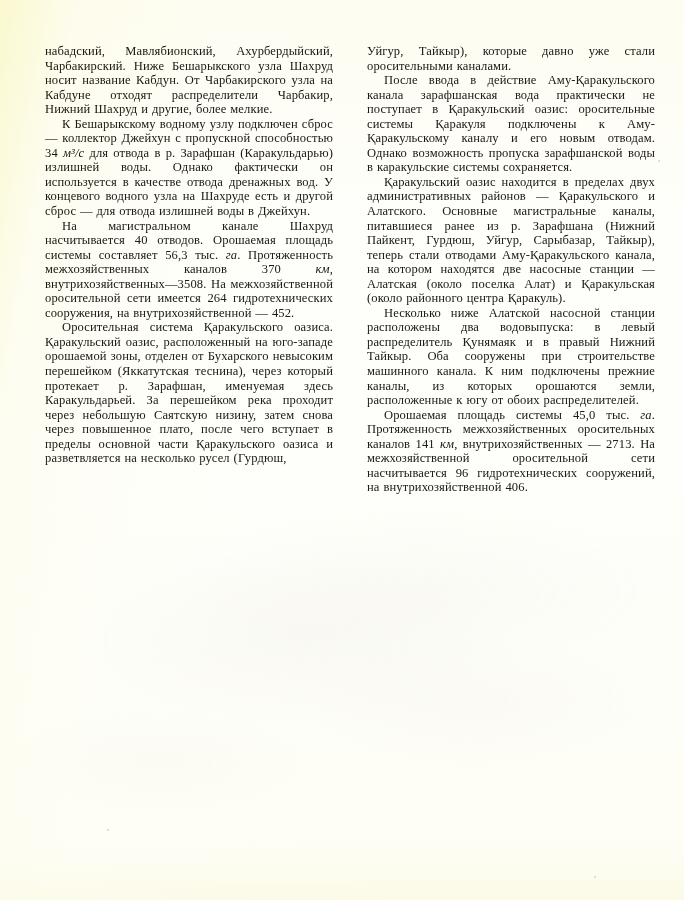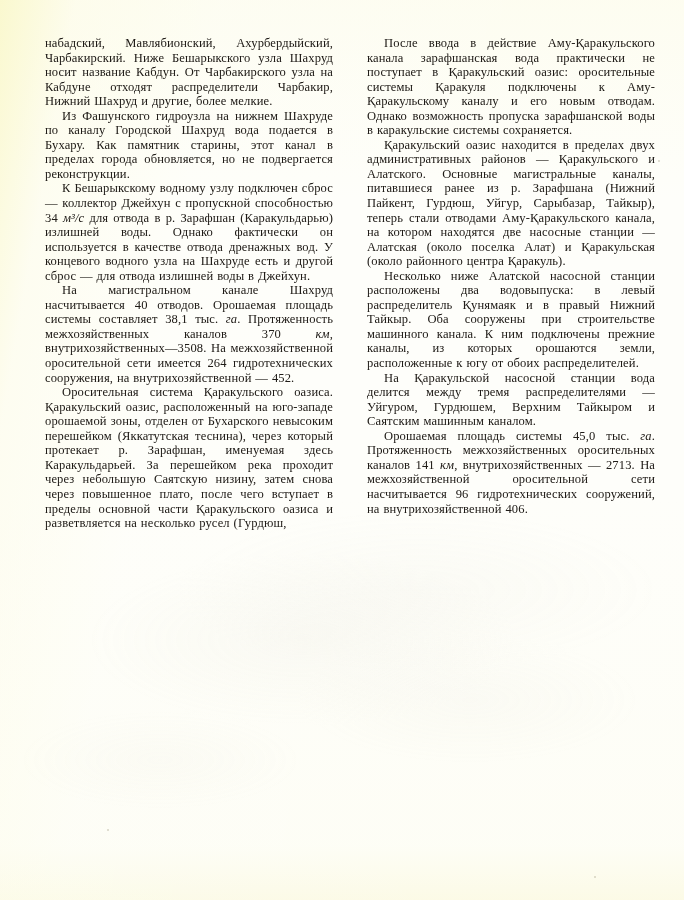--- a/index.html
+++ b/index.html
@@ -56,21 +56,21 @@
   }
 
   .page {
     position: absolute;
     inset: 0;
   }
 
   .columns {
     position: absolute;
     left: 45px;
-    top: 36px;
+    top: 44px;
     width: 610px;
     display: flex;
     gap: 34px;
   }
   .column {
     width: 288px;
     flex: 0 0 288px;
   }
 
   p.para {
@@ -106,28 +106,27 @@
 <div class="bleed"></div>
 <div class="speck" style="left:107px; top:829px; width:2px; height:2px;"></div>
 <div class="speck" style="left:594px; top:876px; width:2px; height:2px;"></div>
 <div class="speck" style="left:658px; top:160px; width:2px; height:2px;"></div>
 
 <div class="page">
   <div class="columns">
 
     <div class="column">
       <p class="para">набадский, Мавлябионский, Ахурбердыйский, Чарбакирский. Ниже Бешарыкского узла Шахруд носит название Кабдун. От Чарбакирского узла на Кабдуне отходят распределители Чарбакир, Нижний Шахруд и другие, более мелкие.</p>
-      <p class="para indent">Из Фашунского гидроузла на нижнем Шахруде по каналу Городской Шахруд вода подается в Бухару. Как памятник старины, этот канал в пределах города обновляется, но не подвергается реконструкции.</p>
       <p class="para indent"><span>К Бешарыкскому водному узлу подключен сброс — коллектор Джейхун с пропускной способностью 34 </span><i class="u">м³/с</i><span> для отвода в р. Зарафшан (Каракульдарью) излишней воды. Однако фактически он используется в качестве отвода дренажных вод. У концевого водного узла на Шахруде есть и другой сброс — для отвода излишней воды в Джейхун.</span></p>
-      <p class="para indent"><span>На магистральном канале Шахруд насчитывается 40 отводов. Орошаемая площадь системы составляет 38,1 тыс. </span><i class="u">га</i><span>. Протяженность межхозяйственных каналов 370 </span><i class="u">км</i><span>, внутрихозяйственных—3508. На межхозяйственной оросительной сети имеется 264 гидротехнических сооружения, на внутрихозяйственной — 452.</span></p>
+      <p class="para indent"><span>На магистральном канале Шахруд насчитывается 40 отводов. Орошаемая площадь системы составляет 56,3 тыс. </span><i class="u">га</i><span>. Протяженность межхозяйственных каналов 370 </span><i class="u">км</i><span>, внутрихозяйственных—3508. На межхозяйственной оросительной сети имеется 264 гидротехнических сооружения, на внутрихозяйственной — 452.</span></p>
       <p class="para indent"><b class="hd">Оросительная система Қаракульского оазиса.</b><span> Қаракульский оазис, расположенный на юго-западе орошаемой зоны, отделен от Бухарского невысоким перешейком (Яккатутская теснина), через который протекает р. Зарафшан, именуемая здесь Каракульдарьей. За перешейком река проходит через небольшую Саятскую низину, затем снова через повышенное плато, после чего вступает в пределы основной части Қаракульского оазиса и разветвляется на несколько русел (Гурдюш,</span></p>
     </div>
 
     <div class="column">
+      <p class="para">Уйгур, Тайкыр), которые давно уже стали оросительными каналами.</p>
       <p class="para indent">После ввода в действие Аму-Қаракульского канала зарафшанская вода практически не поступает в Қаракульский оазис: оросительные системы Қаракуля подключены к Аму-Қаракульскому каналу и его новым отводам. Однако возможность пропуска зарафшанской воды в каракульские системы сохраняется.</p>
       <p class="para indent">Қаракульский оазис находится в пределах двух административных районов — Қаракульского и Алатского. Основные магистральные каналы, питавшиеся ранее из р. Зарафшана (Нижний Пайкент, Гурдюш, Уйгур, Сарыбазар, Тайкыр), теперь стали отводами Аму-Қаракульского канала, на котором находятся две насосные станции — Алатская (около поселка Алат) и Қаракульская (около районного центра Қаракуль).</p>
       <p class="para indent">Несколько ниже Алатской насосной станции расположены два водовыпуска: в левый распределитель Қунямаяк и в правый Нижний Тайкыр. Оба сооружены при строительстве машинного канала. К ним подключены прежние каналы, из которых орошаются земли, расположенные к югу от обоих распределителей.</p>
-      <p class="para indent">На Қаракульской насосной станции вода делится между тремя распределителями — Уйгуром, Гурдюшем, Верхним Тайкыром и Саятским машинным каналом.</p>
       <p class="para indent"><span>Орошаемая площадь системы 45,0 тыс. </span><i class="u">га</i><span>. Протяженность межхозяйственных оросительных каналов 141 </span><i class="u">км</i><span>, внутрихозяйственных — 2713. На межхозяйственной оросительной сети насчитывается 96 гидротехнических сооружений, на внутрихозяйственной 406.</span></p>
     </div>
 
   </div>
 </div>
 
 </body></html>

